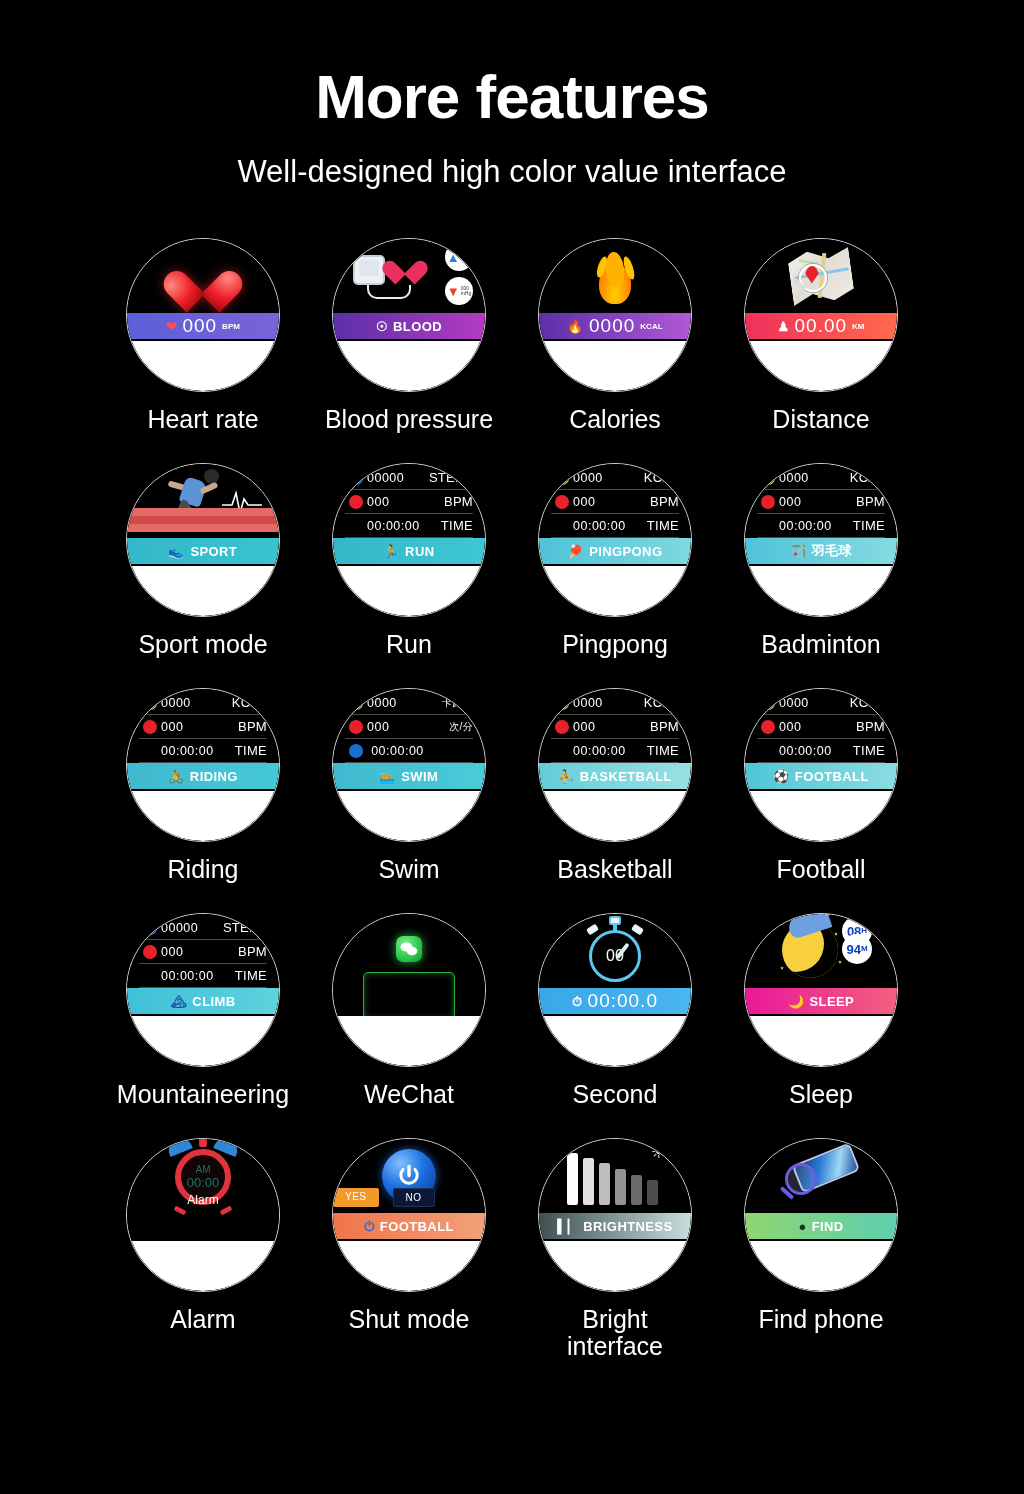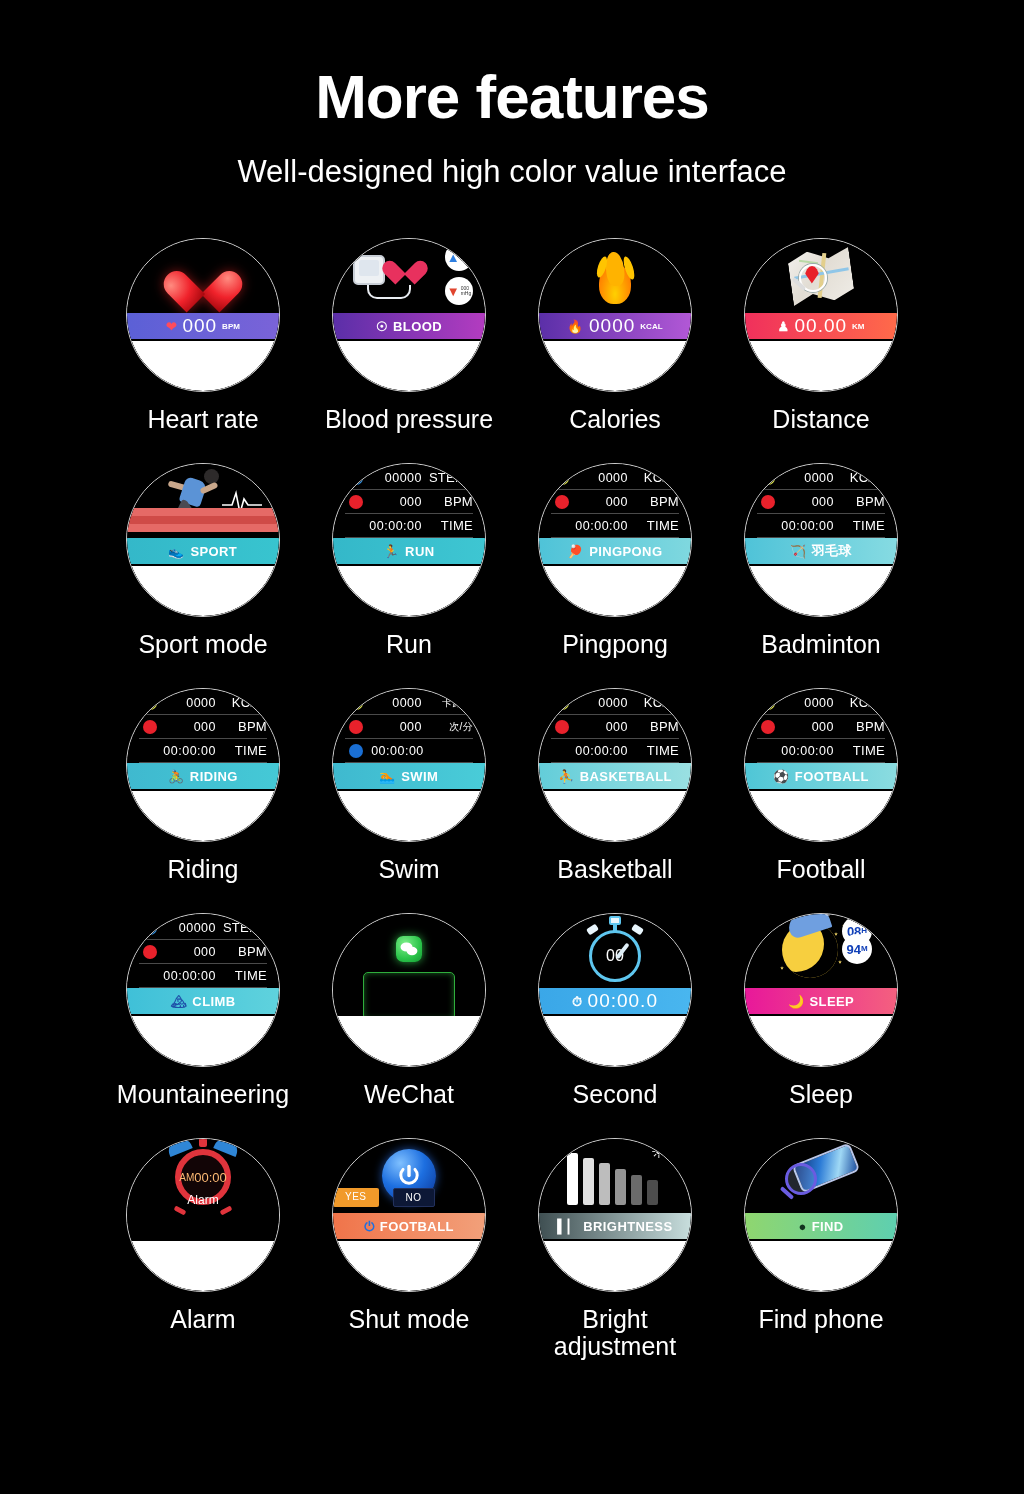--- a/index.html
+++ b/index.html
@@ -55,21 +55,21 @@
   }
 
   
   .rows { width: 128px; padding-top:2px; }
   .drow {
     display:flex; align-items:center; height: 24px;
     border-bottom: 1px solid #4a4a4a; color:#fff;
   }
   .drow:last-child { border-bottom: 1px solid #4a4a4a; }
   .drow .ic { width: 22px; display:flex; justify-content:center; align-items:center; }
-  .drow .num { flex:1; text-align:right; font-size: 12.5px; letter-spacing:0.5px; padding-right:6px; }
+  .drow .num { flex:1; text-align:left; font-size: 12.5px; letter-spacing:0.5px; padding-right:6px; }
   .drow .lbl { width: 45px; text-align:right; font-size: 13px; letter-spacing:0.3px; }
   .drow .lbl.cn { font-size: 10px; }
   .drow .num.wide { text-align:center; padding-right:0; }
   .dot { width:14px; height:14px; border-radius:50%; display:block; }
   .dot.yellow { background:#d9e04a; }
   .dot.red { background:#e8212b; }
   .dot.blue { background:#2f8fe0; }
   .dot.bluedk { background:#1a6fd4; }
 
   
@@ -185,22 +185,22 @@
     color:#1140b8; display:flex; flex-direction:row; align-items:center; justify-content:center;
     line-height:1; font-weight:bold;
   }
   .badge b { font-size:13px; }
   .badge i { font-size:8px; font-style:normal; }
 
   
   .alarmart { width:74px; height:78px; position:relative; }
   .alarmart .ring {
     position:absolute; left:9px; top:12px; width:56px; height:56px; border:6px solid #e0343c;
-    border-radius:50%; background:#120506; display:flex; flex-direction:row;
-    align-items:center; justify-content:center; color:#fdba74;
+    border-radius:50%; background:#120506; display:flex; flex-direction:column;
+    align-items:center; justify-content:center; color:#0f766e;
   }
   .alarmart .ring .am { font-size:10px; }
   .alarmart .ring .tm { font-size:13px; }
   .alarmart .bell1, .alarmart .bell2 {
     position:absolute; top:2px; width:24px; height:14px; background:#2f86d6; border-radius:12px 12px 0 0;
   }
   .alarmart .bell1 { left:1px; transform: rotate(-22deg); }
   .alarmart .bell2 { right:1px; transform: rotate(22deg); }
   .alarmart .knob { position:absolute; left:33px; top:0px; width:8px; height:10px; background:#e0343c; border-radius:2px;}
   .alarmart .ft1 { position:absolute; left:8px; bottom:2px; width:12px; height:5px; background:#e0343c; transform:rotate(28deg); border-radius:2px;}
@@ -838,21 +838,21 @@
             </div>
             <div class="statusbar" style="background:linear-gradient(90deg,#3f4f52 0%,#c8dedd 100%)">
               <span class="sbicon">▍▏</span>
               <span>BRIGHTNESS</span>
             </div>
             <div class="whitearc"></div>
           </div>
         </div>
         <div class="caption">
           <span style="display:block">Bright</span>
-          <span style="display:block">adjustment</span>
+          <span style="display:block">interface</span>
         </div>
       </div>
       <div class="cell">
         <div class="face">
           <div class="screen">
             <div class="content">
               <div class="findart">
                 <i class="phone"></i>
                 <i class="stick"></i>
                 <i class="lens"></i>

